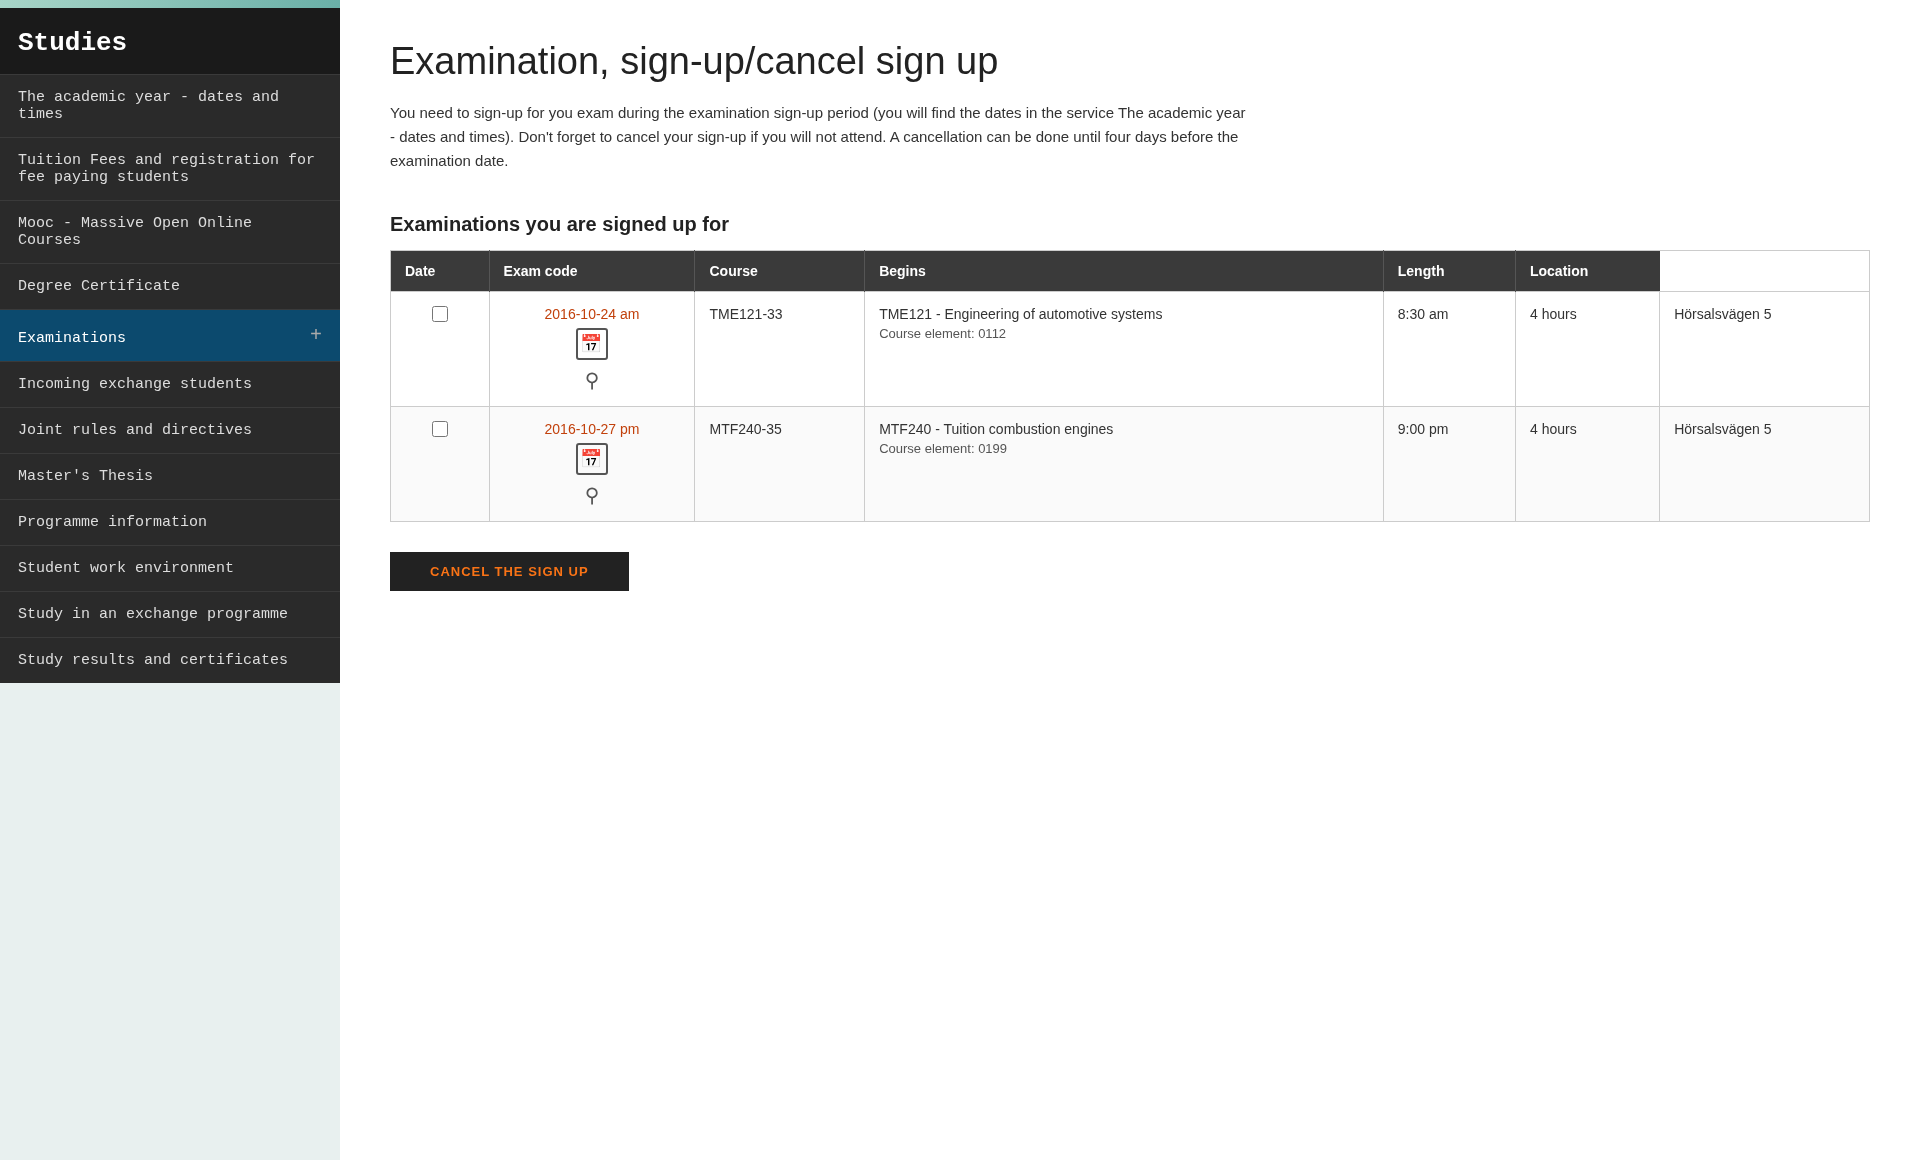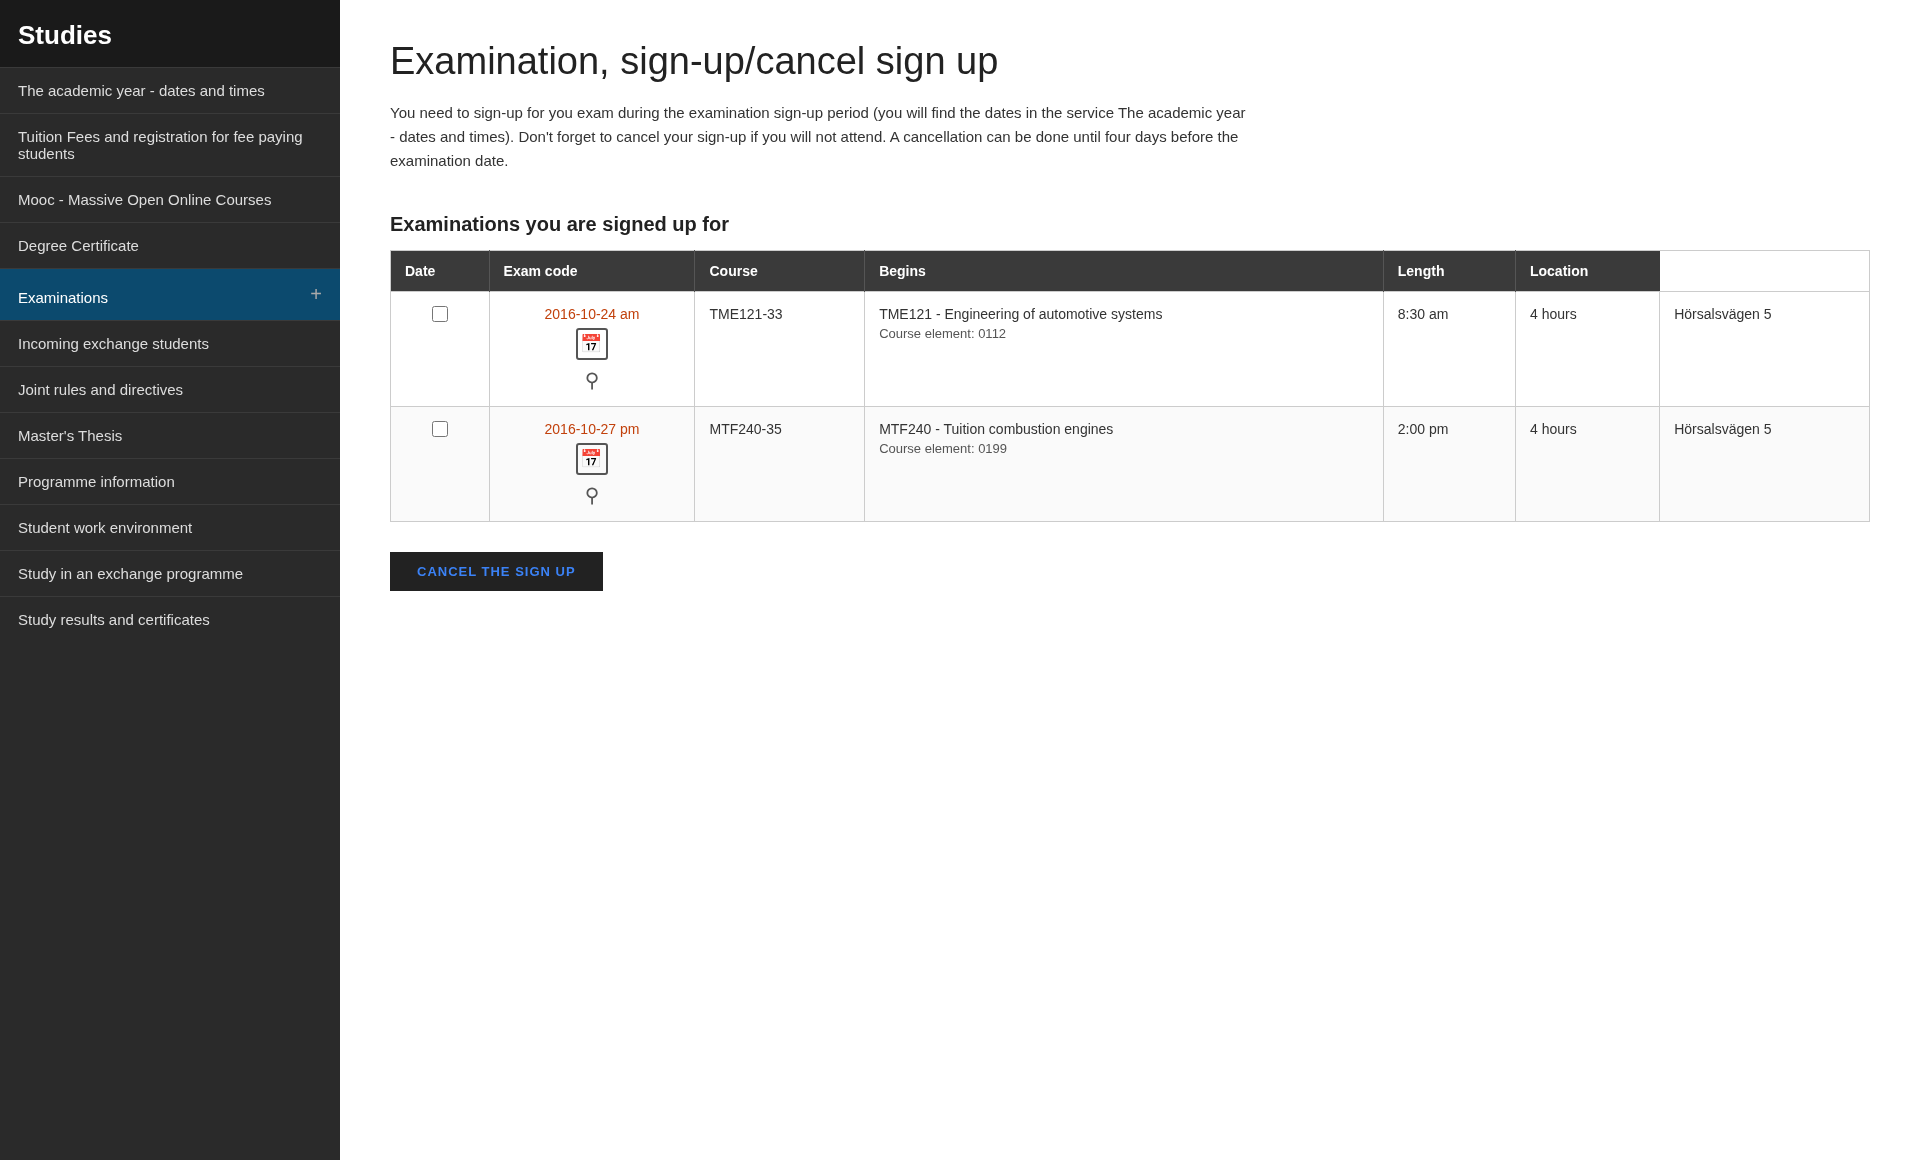--- a/index.html
+++ b/index.html
@@ -181,40 +181,41 @@
     }
 
     .course-element {
       font-size: 13px;
       color: #555;
       margin-top: 4px;
     }
 
     .cancel-btn {
       background: #222;
-      color: #3b82f6;
+      color: #f97316;
       border: none;
-      padding: 12px 27px;
+      padding: 12px 40px;
       font-size: 13px;
       font-weight: bold;
       letter-spacing: 1px;
       cursor: pointer;
       text-transform: uppercase;
     }
 
     .layout-wrapper {
       display: flex;
       width: 100%;
     }
 
     .sidebar-wrapper {
       width: 340px;
       min-width: 340px;
       display: flex;
-      flex-direction: row;
+      flex-direction: column;
+      font-family: Liberation Mono, monospace;
     }
 
     .sidebar-gradient-top {
       height: 8px;
       background: linear-gradient(to right, #a8d5c8, #6ab0a8);
     }
   </style>
 </head>
 <body>
 
@@ -305,21 +306,21 @@
             <td class="date-cell">
       <span class="date-text">2016-10-27 pm</span>
       <span class="calendar-icon">📅</span>
       <span class="person-icon">⚲</span>
     </td>
             <td>MTF240-35</td>
             <td>
       <div class="course-name">MTF240 - Tuition combustion engines</div>
       <div class="course-element">Course element: 0199</div>
     </td>
-            <td>2:00 pm</td>
+            <td>9:00 pm</td>
             <td>4 hours</td>
             <td>Hörsalsvägen 5</td>
           </tr>
         </tbody>
     </table>
 
     <button class="cancel-btn">CANCEL THE SIGN UP</button>
   </div>
 </div>
 

